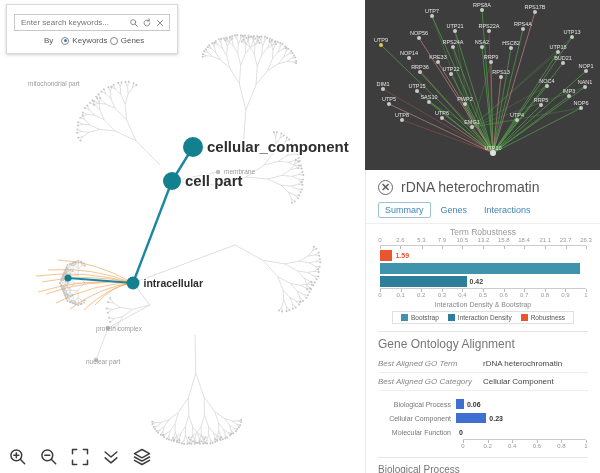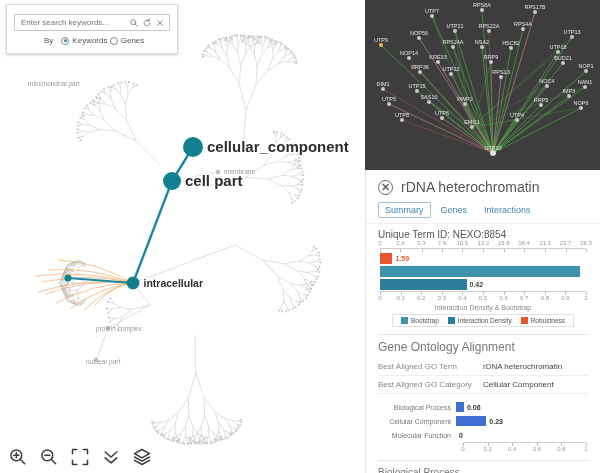--- a/index.html
+++ b/index.html
@@ -60,21 +60,21 @@
   .hbar{height:11px;}
   .bar-val{font-size:7px;color:#444;margin-left:3px;font-weight:bold;}
   .axis-caption{text-align:center;font-size:7px;color:#888;margin-top:1px;}
   .legend{display:flex;justify-content:center;align-items:center;gap:9px;border:1px solid #e0e0e0;
     margin:3px 14px 0;padding:2px 4px;font-size:6.5px;color:#555;}
   .lg-item{display:inline-flex;align-items:center;}
   .lg-item i{width:7px;height:7px;display:inline-block;margin-right:3px;}
 
   .go-header{font-size:12px;color:#777;padding:5px 0 4px;border-top:1px solid #e5e5e5;margin-top:7px;}
   .al-row{display:flex;padding:4px 0;border-bottom:1px solid #eee;font-size:8px;}
-  .al-label{width:50%;color:#888;}
+  .al-label{width:50%;color:#888;font-style:italic;}
   .al-value{width:50%;color:#444;}
 
   #go-chart{margin-top:6px;}
   .go-row{display:flex;align-items:center;height:14px;}
   .go-label{width:78px;text-align:right;font-size:7px;color:#777;padding-right:5px;flex:none;}
   .go-barwrap{flex:1;display:flex;align-items:center;}
   .go-bar{height:10px;}
   .go-val{font-size:7px;color:#333;margin-left:3px;font-weight:bold;}
   .go-axis{margin-left:83px;}
 
@@ -1207,24 +1207,21 @@
     <div class="dp-header">
       <span class="close-btn">✕</span>
       <span class="dp-title">rDNA heterochromatin</span>
     </div>
     <div class="tabs" id="tabs">
         <span class="tab active">Summary</span>
         <span class="tab">Genes</span>
         <span class="tab">Interactions</span>
       </div>
     <div class="dp-body">
-      <div class="term-id">
-        <span>Unique Term ID:</span>
-        <span>NEXO:8854</span>
-      </div>
+      <div class="chart-title">Term Robustness</div>
       <div id="robustness-chart">
           <div class="axis-labels">
             <span style="left: 0%;">0</span>
             <span style="left: 9.88593%;">2.6</span>
             <span style="left: 20.1521%;">5.3</span>
             <span style="left: 30.038%;">7.9</span>
             <span style="left: 39.924%;">10.5</span>
             <span style="left: 50.1901%;">13.2</span>
             <span style="left: 60.076%;">15.8</span>
             <span style="left: 69.962%;">18.4</span>

